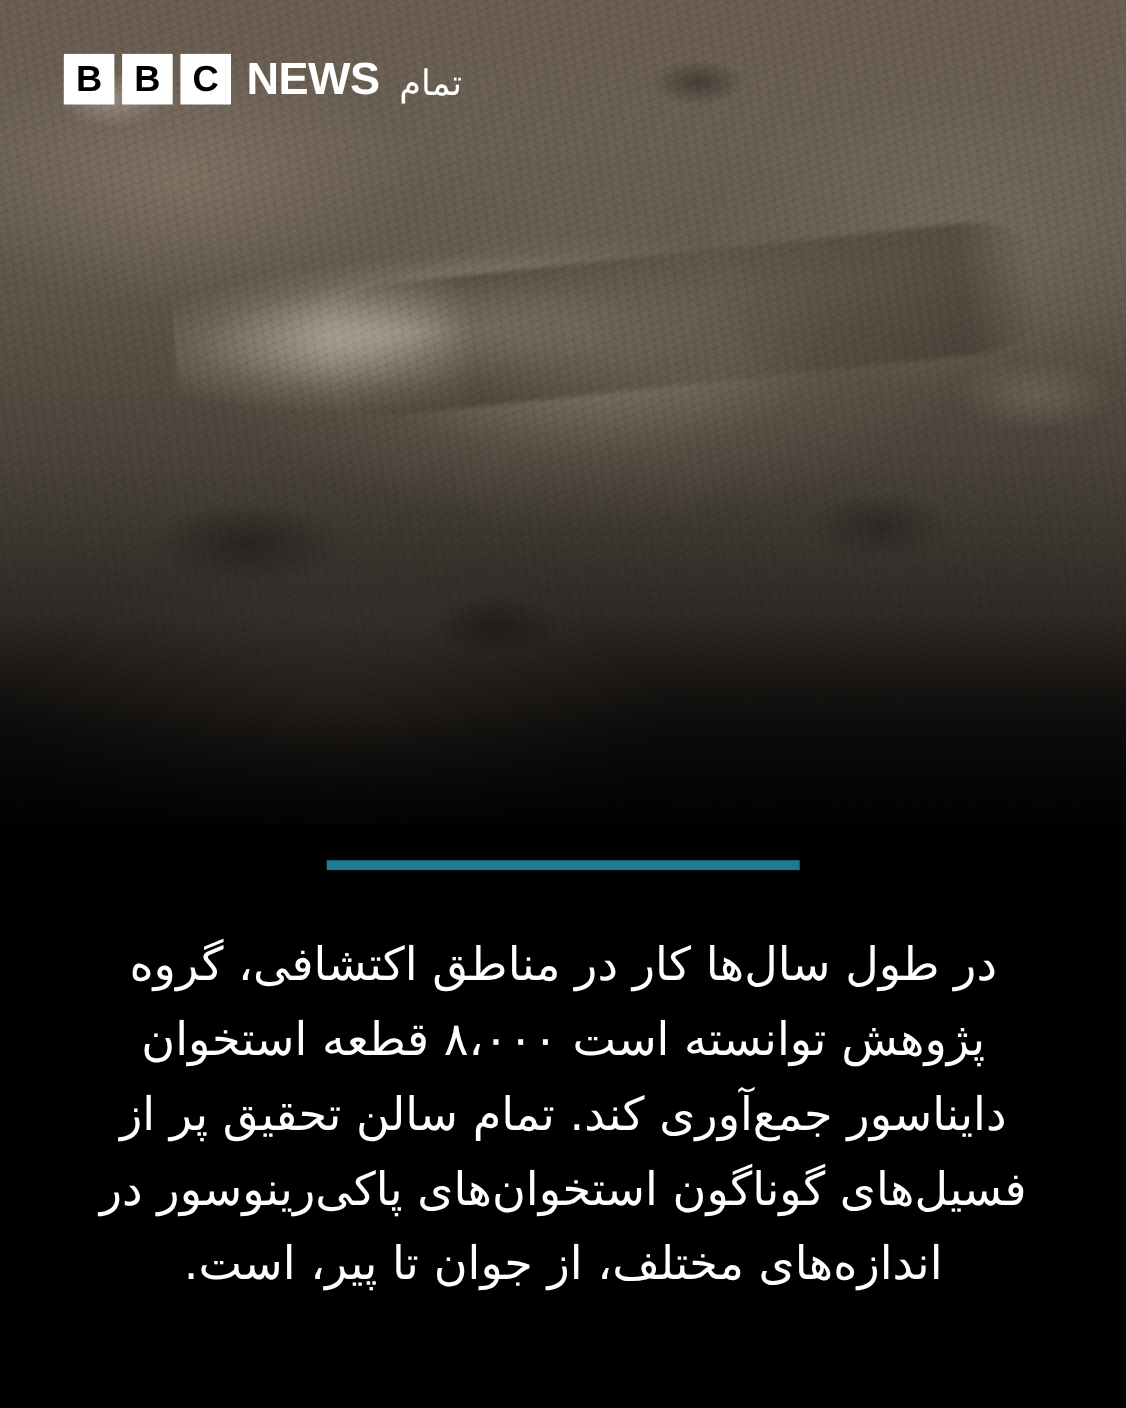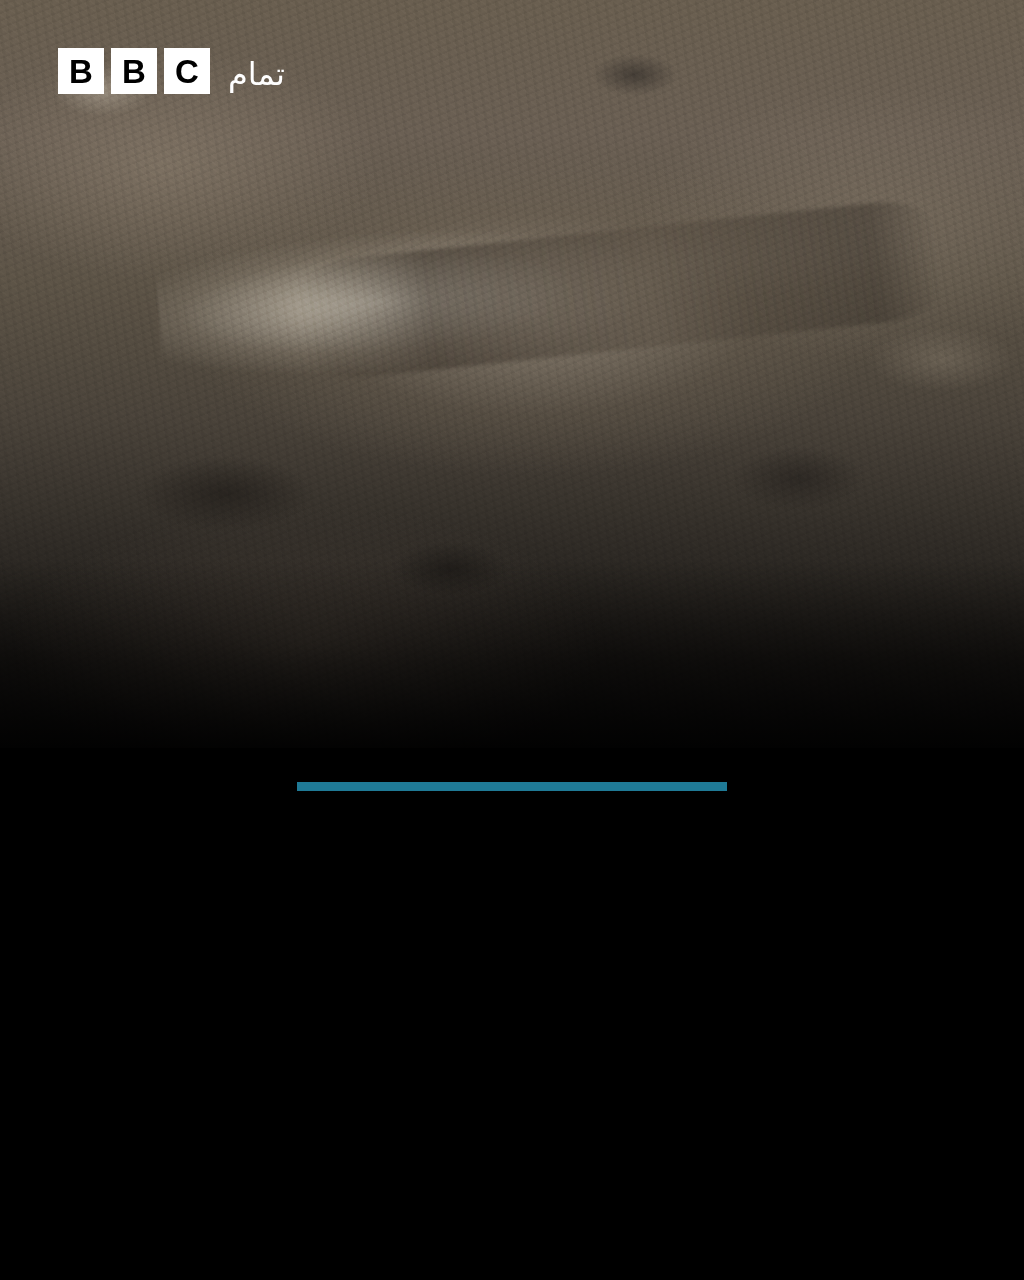--- a/index.html
+++ b/index.html
@@ -180,21 +180,23 @@
     <div class="rocks"></div>
     <div class="grain"></div>
     <div class="shadowband"></div>
 
     <div class="logo">
       <div class="logo-blocks">
         <span>B</span>
         <span>B</span>
         <span>C</span>
       </div>
+      <div class="logo-news">NEWS</div>
       <div class="logo-farsi">تمام</div>
     </div>
   </div>
 
   <div class="caption">
     <div class="rule"></div>
+    <p class="caption-text">در طول سال‌ها کار در مناطق اکتشافی، گروه پژوهش توانسته است ۸،۰۰۰ قطعه استخوان داینا‌سور جمع‌آوری کند. تمام سالن تحقیق پر از فسیل‌های گوناگون استخوان‌های پاکی‌رینوسور در اندازه‌های مختلف، از جوان تا پیر، است.</p>
   </div>
 
 </div>
 
 </body></html>

